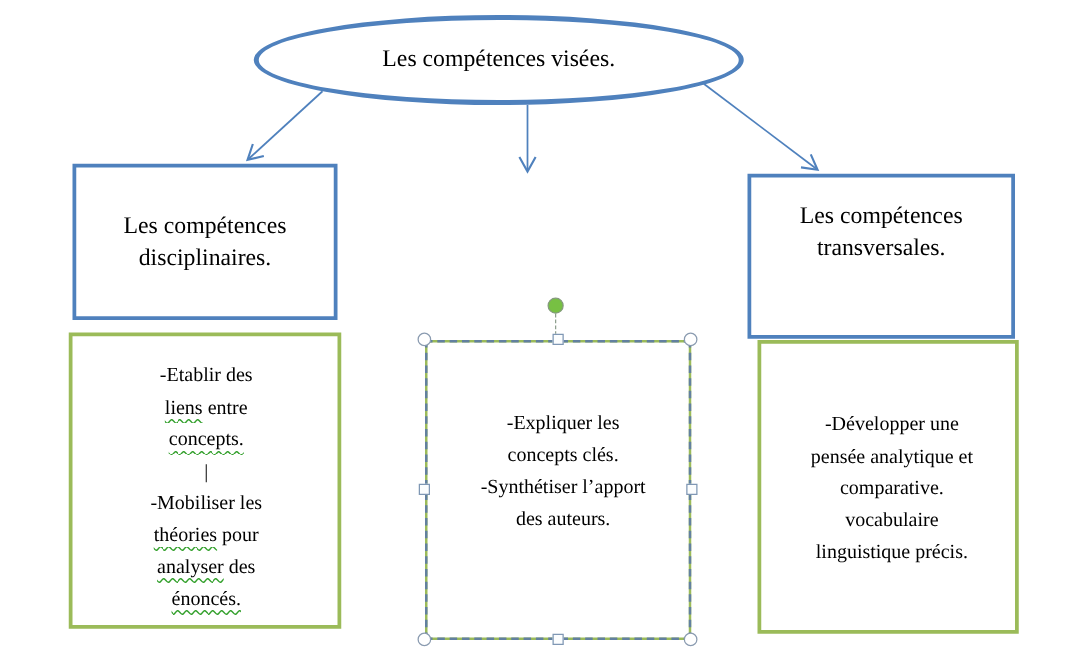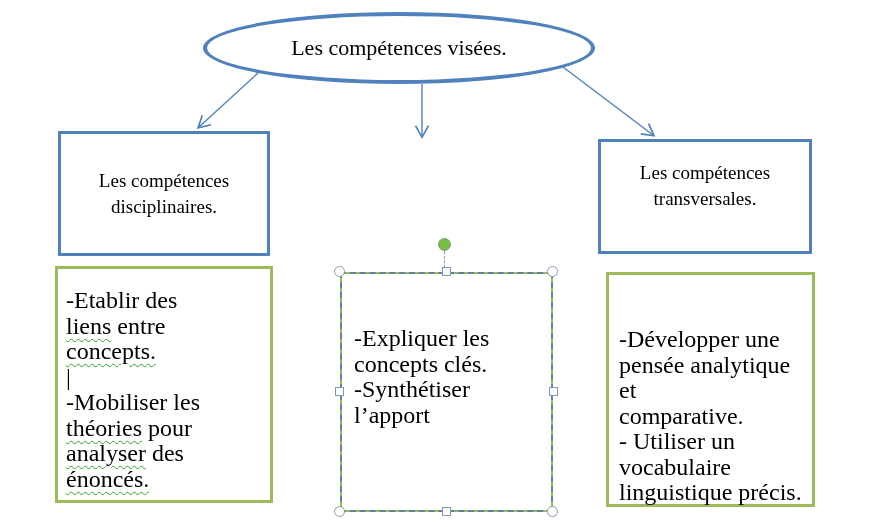--- a/index.html
+++ b/index.html
@@ -5,32 +5,32 @@
   html,body{margin:0;padding:0;background:#fff;}
   .canvas{
     position:relative;width:872px;height:527px;background:#fff;overflow:hidden;
     font-family:"Liberation Serif","DejaVu Serif",serif;color:#000;
   }
   .arrows{position:absolute;left:0;top:0;width:872px;height:527px;pointer-events:none;}
   .ellipse{
     position:absolute;left:203px;top:12px;width:392px;height:72px;
     border:4px solid #4f81bd;border-radius:50%;box-sizing:border-box;
     display:flex;align-items:center;justify-content:center;
-    font-size:22px;background:#fff;
+    font-size:19px;background:#fff;
   }
   .bluebox{
     position:absolute;border:3px solid #4f81bd;box-sizing:border-box;background:#fff;
     font-size:19px;text-align:center;line-height:26px;
   }
   .b1{left:58px;top:131px;width:212px;height:125px;padding-top:34px;}
   .b2{left:341px;top:139px;width:216px;height:124px;padding-top:21px;}
-  .b3{left:598px;top:139px;width:214px;height:115px;padding-top:18px;}
+  .b3{left:598px;top:139px;width:214px;height:132px;padding-top:18px;}
   .greenbox{
     position:absolute;box-sizing:border-box;background:#fff;
-    font-size:24px;line-height:25.5px;text-align:left;
+    font-size:16px;line-height:25.5px;text-align:center;
   }
   .g1{left:55px;top:266px;width:218px;height:237px;border:3px solid #9bbb59;padding:19px 6px 0 8px;}
   .g2{left:340px;top:272px;width:213px;height:240px;border:2px solid #9bbb59;padding:52px 4px 0 12px;}
   .g3{left:606px;top:272px;width:209px;height:235px;border:3px solid #9bbb59;padding:52px 4px 0 10px;}
   .line{white-space:pre-wrap;}
   .sq{
     text-decoration-line:underline;text-decoration-style:wavy;
     text-decoration-color:#33a02c;text-decoration-thickness:1px;
     text-underline-offset:4px;
   }
@@ -85,27 +85,27 @@
     <div class="line"><span></span><span class="sq">théories</span><span> pour</span></div>
     <div class="line"><span></span><span class="sq">analyser</span><span> des</span></div>
     <div class="line"><span></span><span class="sq">énoncés.</span><span></span></div>
   </div>
 
   <div class="greenbox g2">
     <div class="dash-overlay"></div>
     <div class="line">-Expliquer les</div>
     <div class="line">concepts clés.</div>
     <div class="line">-Synthétiser l’apport</div>
+    <div class="line">des auteurs.</div>
   </div>
 
   <div class="greenbox g3">
     <div class="line">-Développer une</div>
     <div class="line">pensée analytique et</div>
     <div class="line">comparative.</div>
-    <div class="line">- Utiliser un</div>
     <div class="line">vocabulaire</div>
     <div class="line">linguistique précis.</div>
   </div>
 
   <div class="rot-line"></div>
   <div class="rot-dot"></div>
   <div class="handle h-circle" style="left:334px;top:266px;"></div>
   <div class="handle h-square" style="left:442px;top:267px;"></div>
   <div class="handle h-circle" style="left:547px;top:266px;"></div>
   <div class="handle h-square" style="left:335px;top:387px;"></div>

